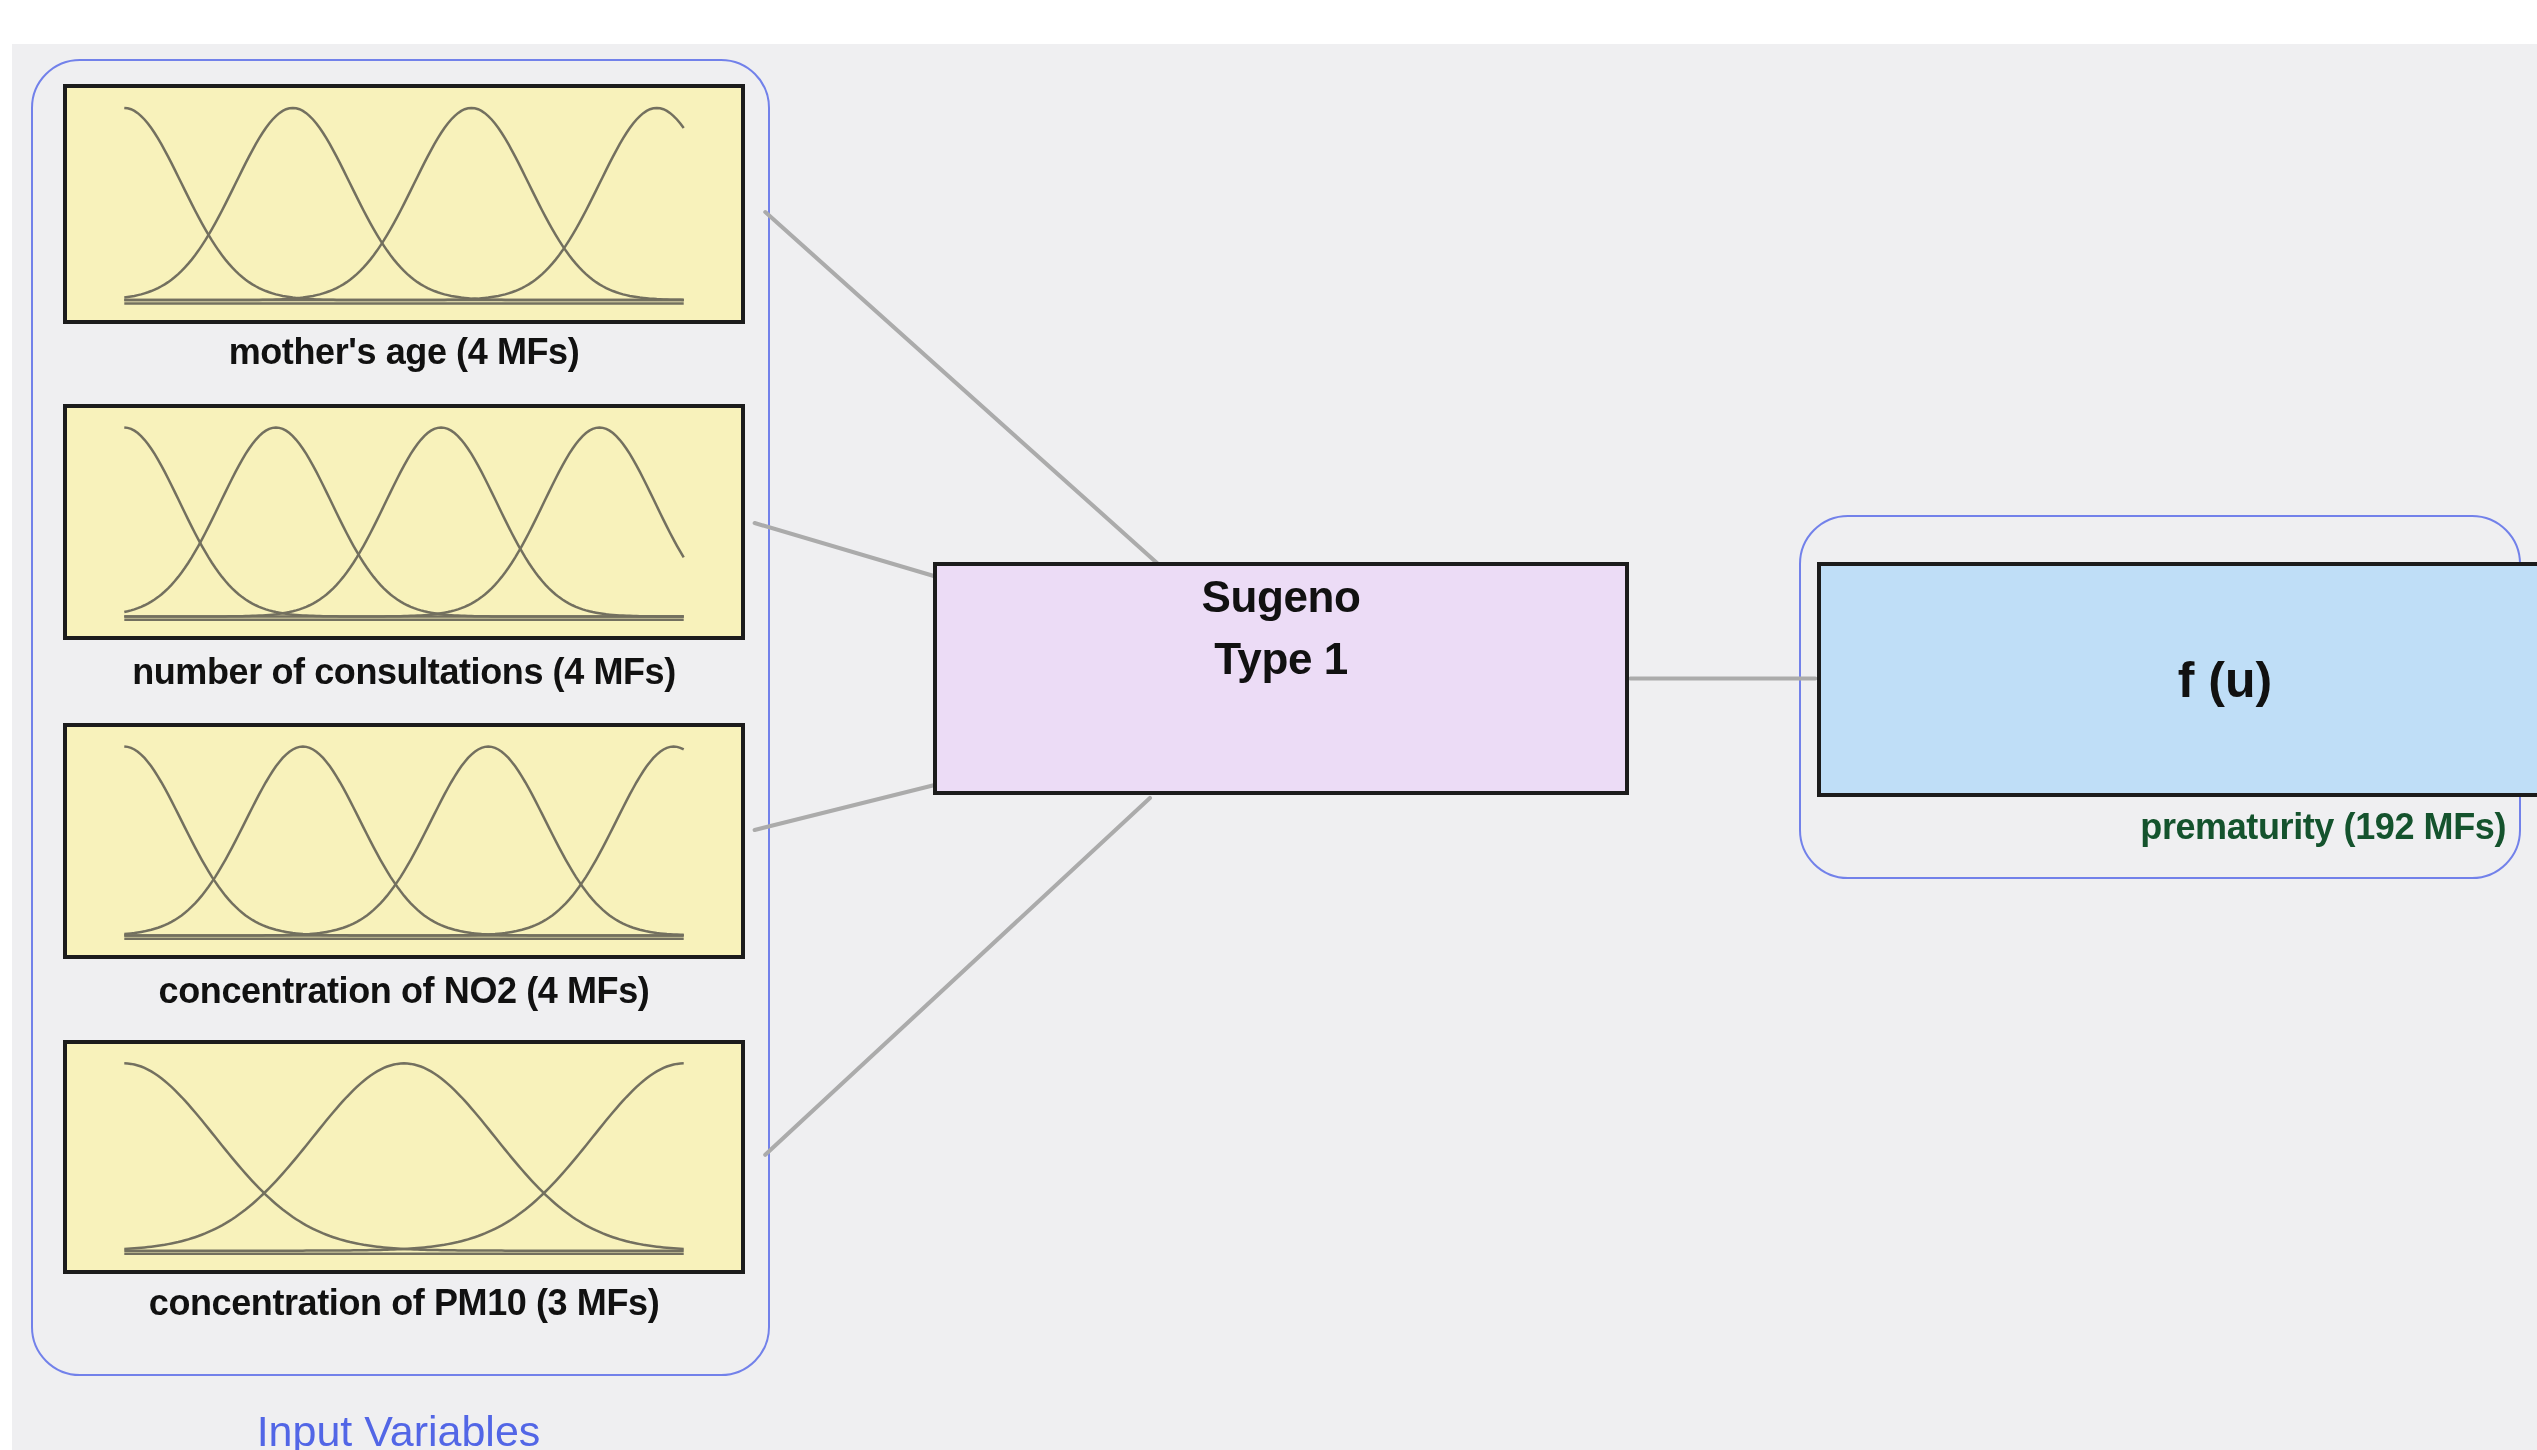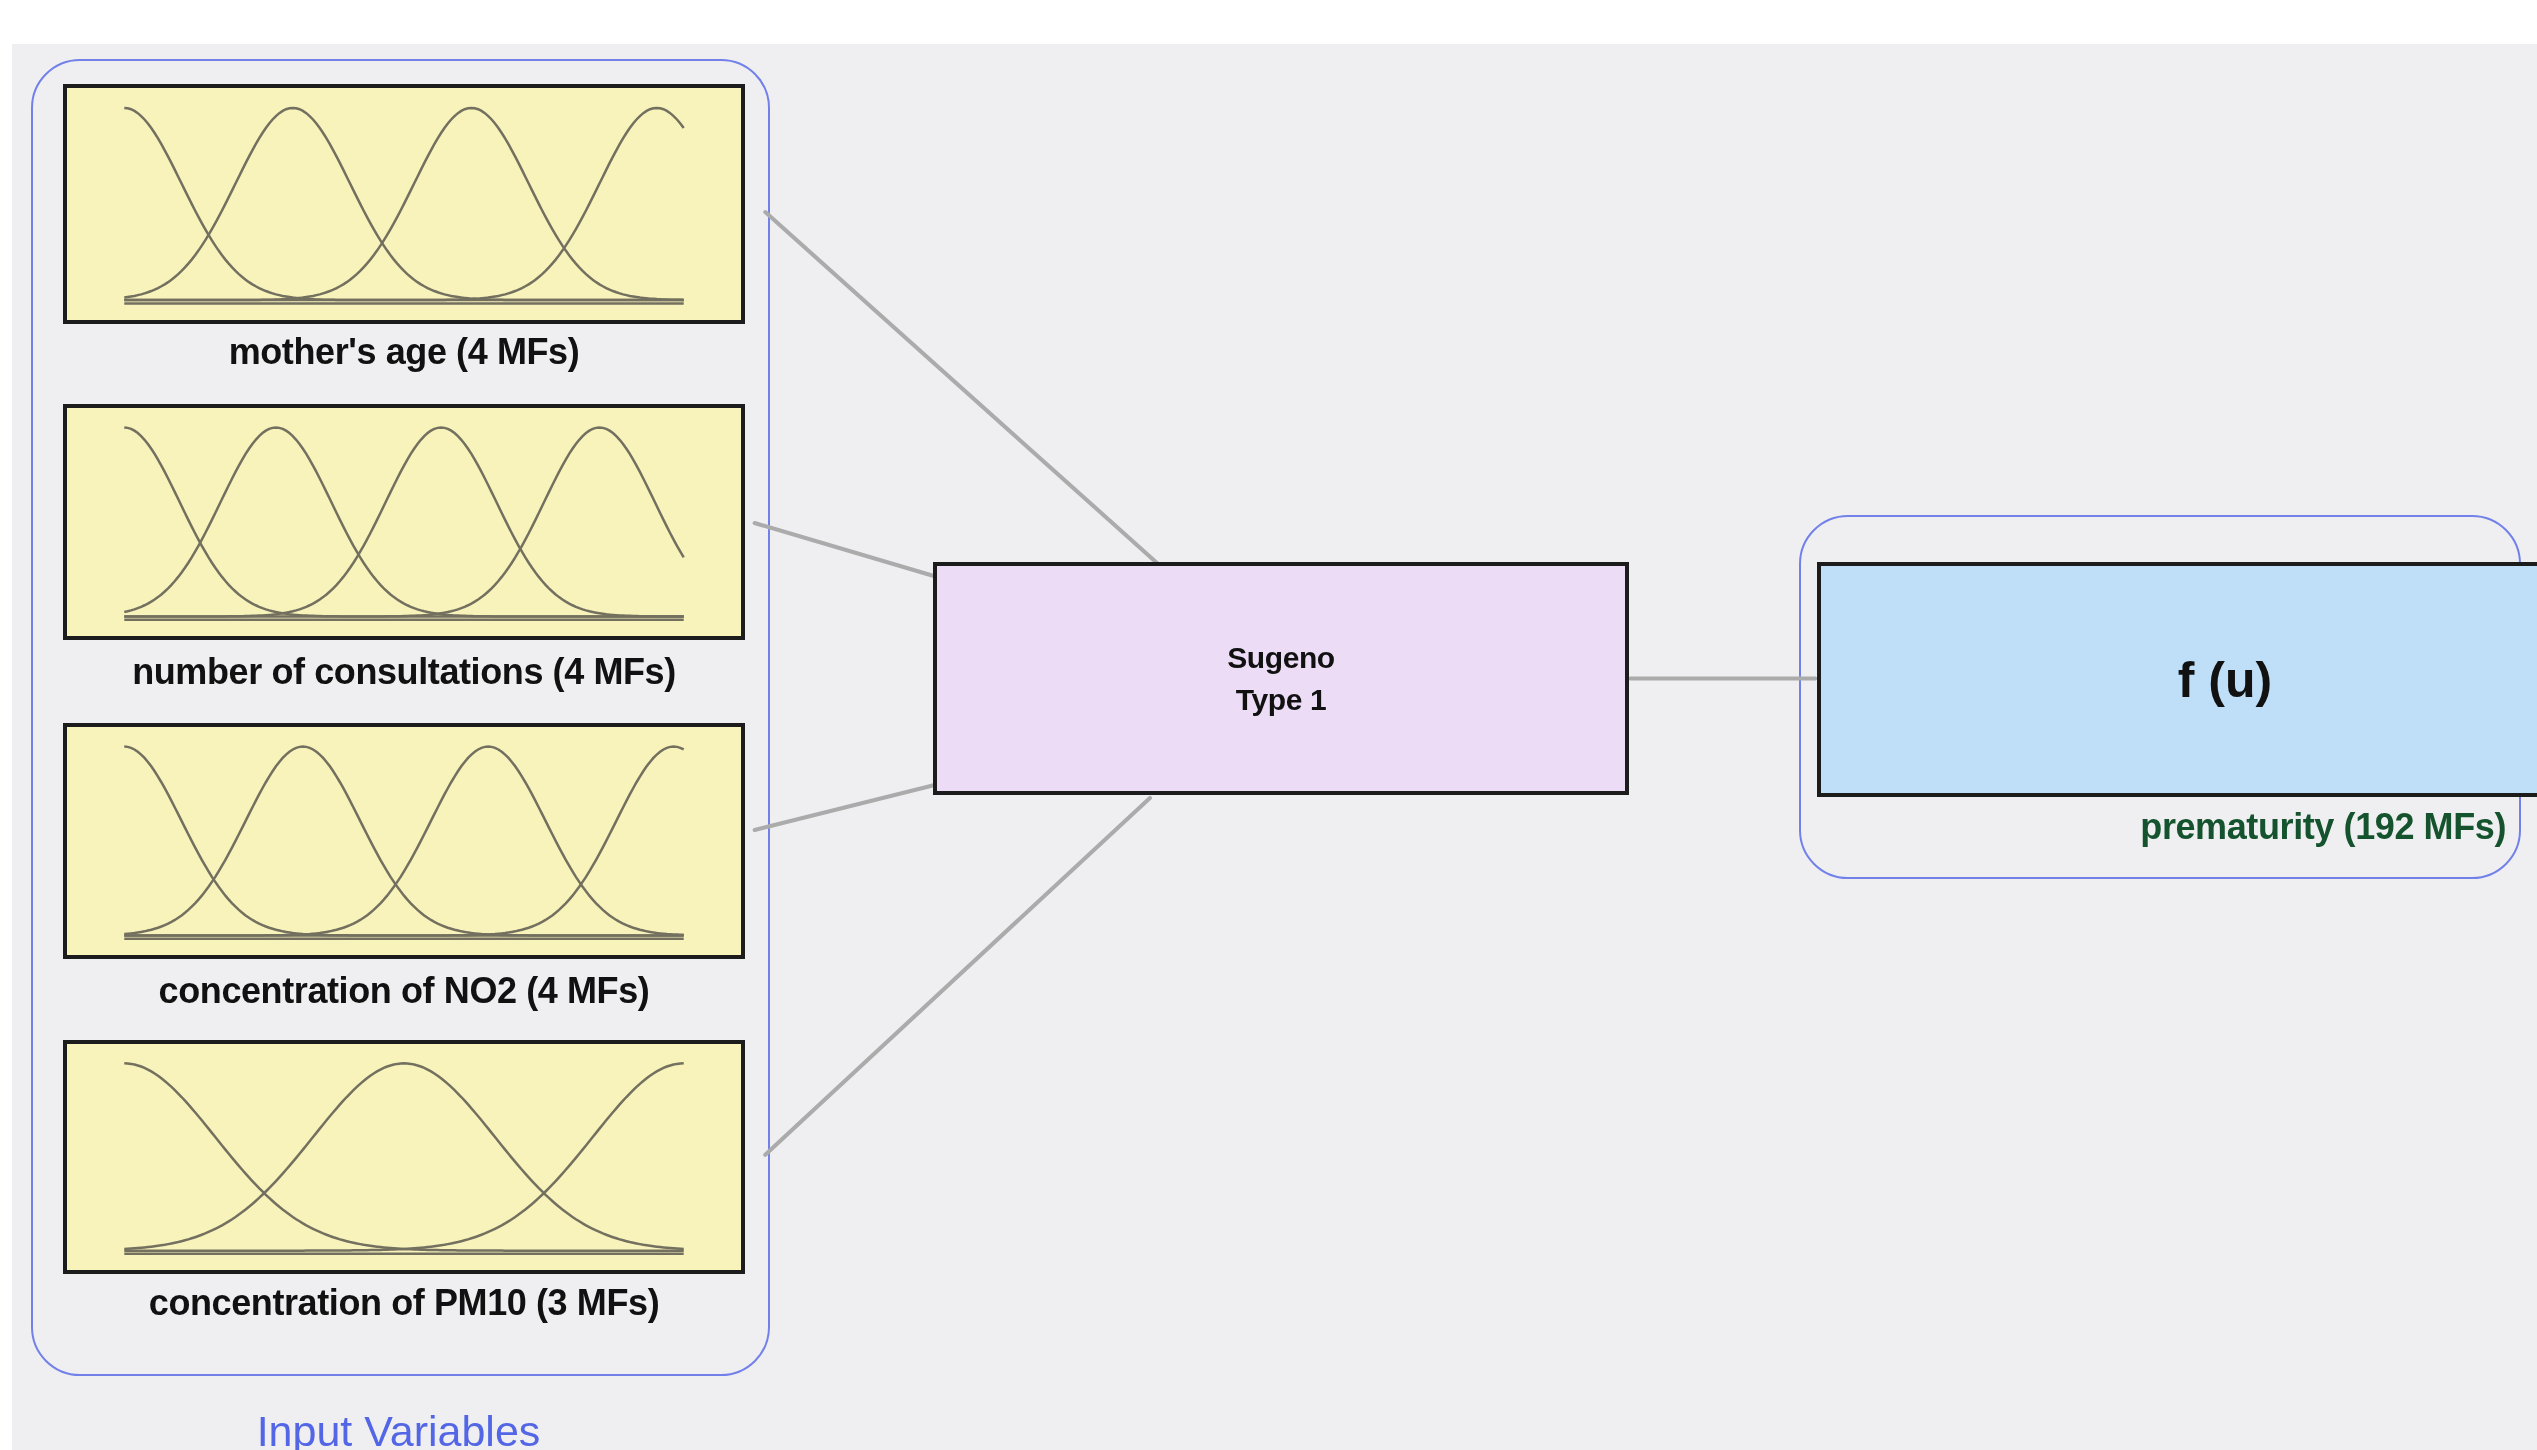--- a/index.html
+++ b/index.html
@@ -22,22 +22,22 @@
   .mf-plot path{fill:none;stroke:var(--curve);stroke-width:2.5;vector-effect:non-scaling-stroke;}
   .box1{top:52px;height:240px;}
   .box2{top:372px;height:236px;}
   .box3{top:691px;height:236px;}
   .box4{top:1008px;height:234px;}
   .caption{position:absolute;left:63px;width:682px;text-align:center;font-weight:bold;
            font-size:36px;color:#111;letter-spacing:-0.4px;}
   .cap1{top:299px;} .cap2{top:619px;} .cap3{top:938px;} .cap4{top:1250px;}
   .inference-box{position:absolute;left:933px;top:530px;width:696px;height:233px;
            background:var(--inference-box-fill);border:4.1px solid var(--box-border);box-sizing:border-box;
-           display:flex;flex-direction:column;align-items:center;justify-content:center;
-           font-weight:bold;font-size:30px;color:#111;line-height:1.4;letter-spacing:-0.4px;}
+           display:flex;flex-direction:column;align-items:center;
+           font-weight:bold;font-size:44px;color:#111;line-height:1.4;letter-spacing:-0.4px;}
   .output-box{position:absolute;left:1817px;top:530px;width:816px;height:235px;
            background:var(--output-box-fill);border:4.1px solid var(--box-border);box-sizing:border-box;
            display:flex;align-items:center;justify-content:center;
            font-weight:bold;font-size:50px;color:#111;}
   .out-caption{position:absolute;left:1817px;width:689px;top:774px;text-align:right;
            font-weight:bold;font-size:36px;color:#14532d;letter-spacing:-0.4px;}
   .section-label{position:absolute;text-align:center;color:var(--accent-blue);font-size:44px;font-weight:400;}
   .lbl-input{left:31px;width:735px;top:1375px;font-size:43px;}
   .lbl-inference{left:933px;width:696px;top:892px;}
   .lbl-output{left:1799px;width:718px;top:892px;}

